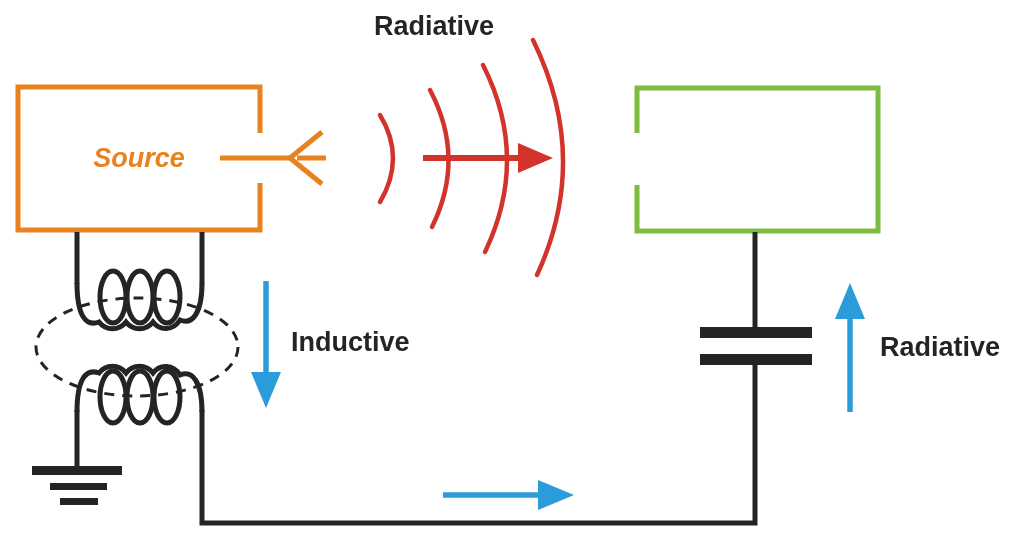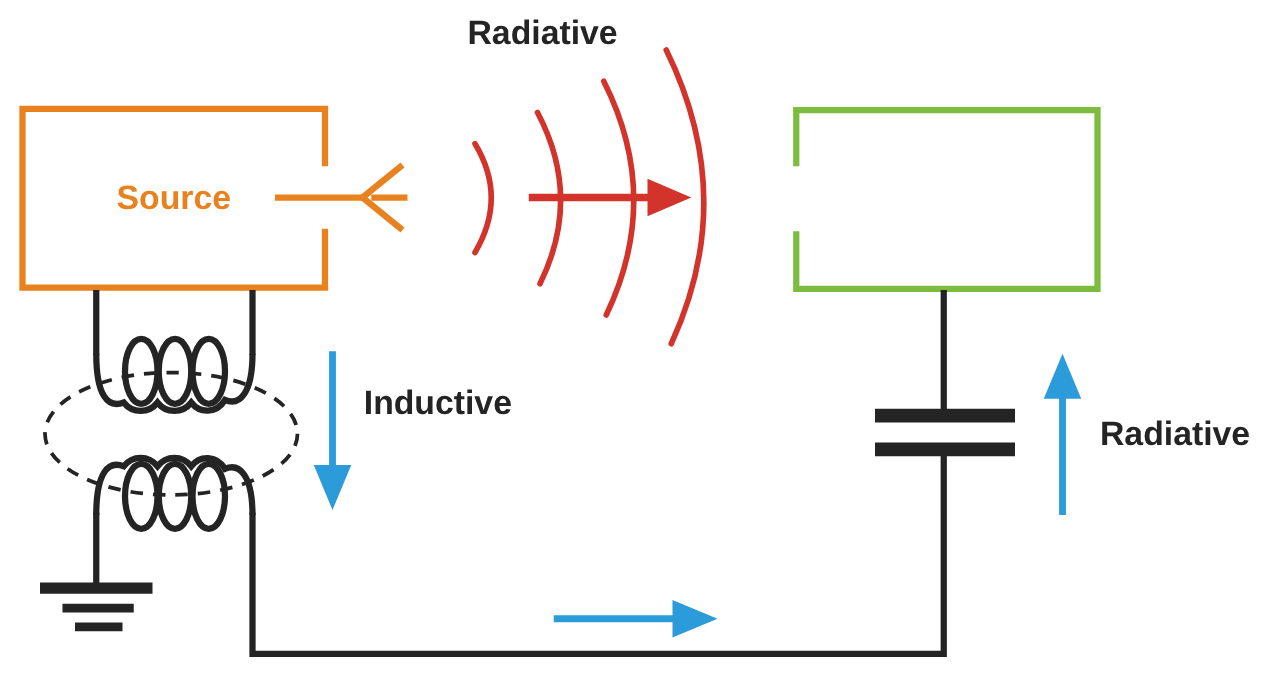--- a/index.html
+++ b/index.html
@@ -11,21 +11,21 @@
     position:relative;width:1024px;height:549px;background:#ffffff;overflow:hidden;
     font-family:"Liberation Sans", sans-serif;
     padding-left:28px;
   }
   .stage svg{position:absolute;left:0;top:0;}
   .label{
     position:absolute;font-weight:700;font-size:27px;line-height:1.05;
     color:var(--c-ink);white-space:nowrap;letter-spacing:0px;
   }
   .label.box-center{
-    display:flex;align-items:center;justify-content:center;text-align:left;
+    display:flex;align-items:center;justify-content:center;text-align:left;font-style:italic;
   }
   .src-color{color:var(--c-orange);}
   .vic-color{color:var(--c-green-text);}
 
   
   .wire{stroke:var(--c-ink);stroke-width:5;fill:none;}
   .ink-fill{fill:var(--c-ink);stroke:none;}
   .orange{stroke:var(--c-orange);stroke-width:5;fill:none;}
   .greenbox{stroke:var(--c-green-box);stroke-width:5;fill:none;}
   .red{stroke:var(--c-red);stroke-width:4.5;fill:none;stroke-linecap:round;}
@@ -113,17 +113,17 @@
       <path class="blue-shaft" d="M 850 412 V 317"></path>
       <polygon class="blue-fill" points="835,319 865,319 850,283"></polygon>
     </g>
   </svg>
 
   <div class="label" style="left:374px;top:12px;">Radiative</div>
 
   <div class="label box-center src-color" style="left:18px;top:87px;width:242px;height:143px;">Source</div>
 
 
-  <div class="label" style="left:291px;top:308px;">Inductive</div>
+  <div class="label" style="left:291px;top:328px;">Inductive</div>
 
 
   <div class="label" style="left:880px;top:333px;">Radiative</div>
 </div>
 
 </body></html>

